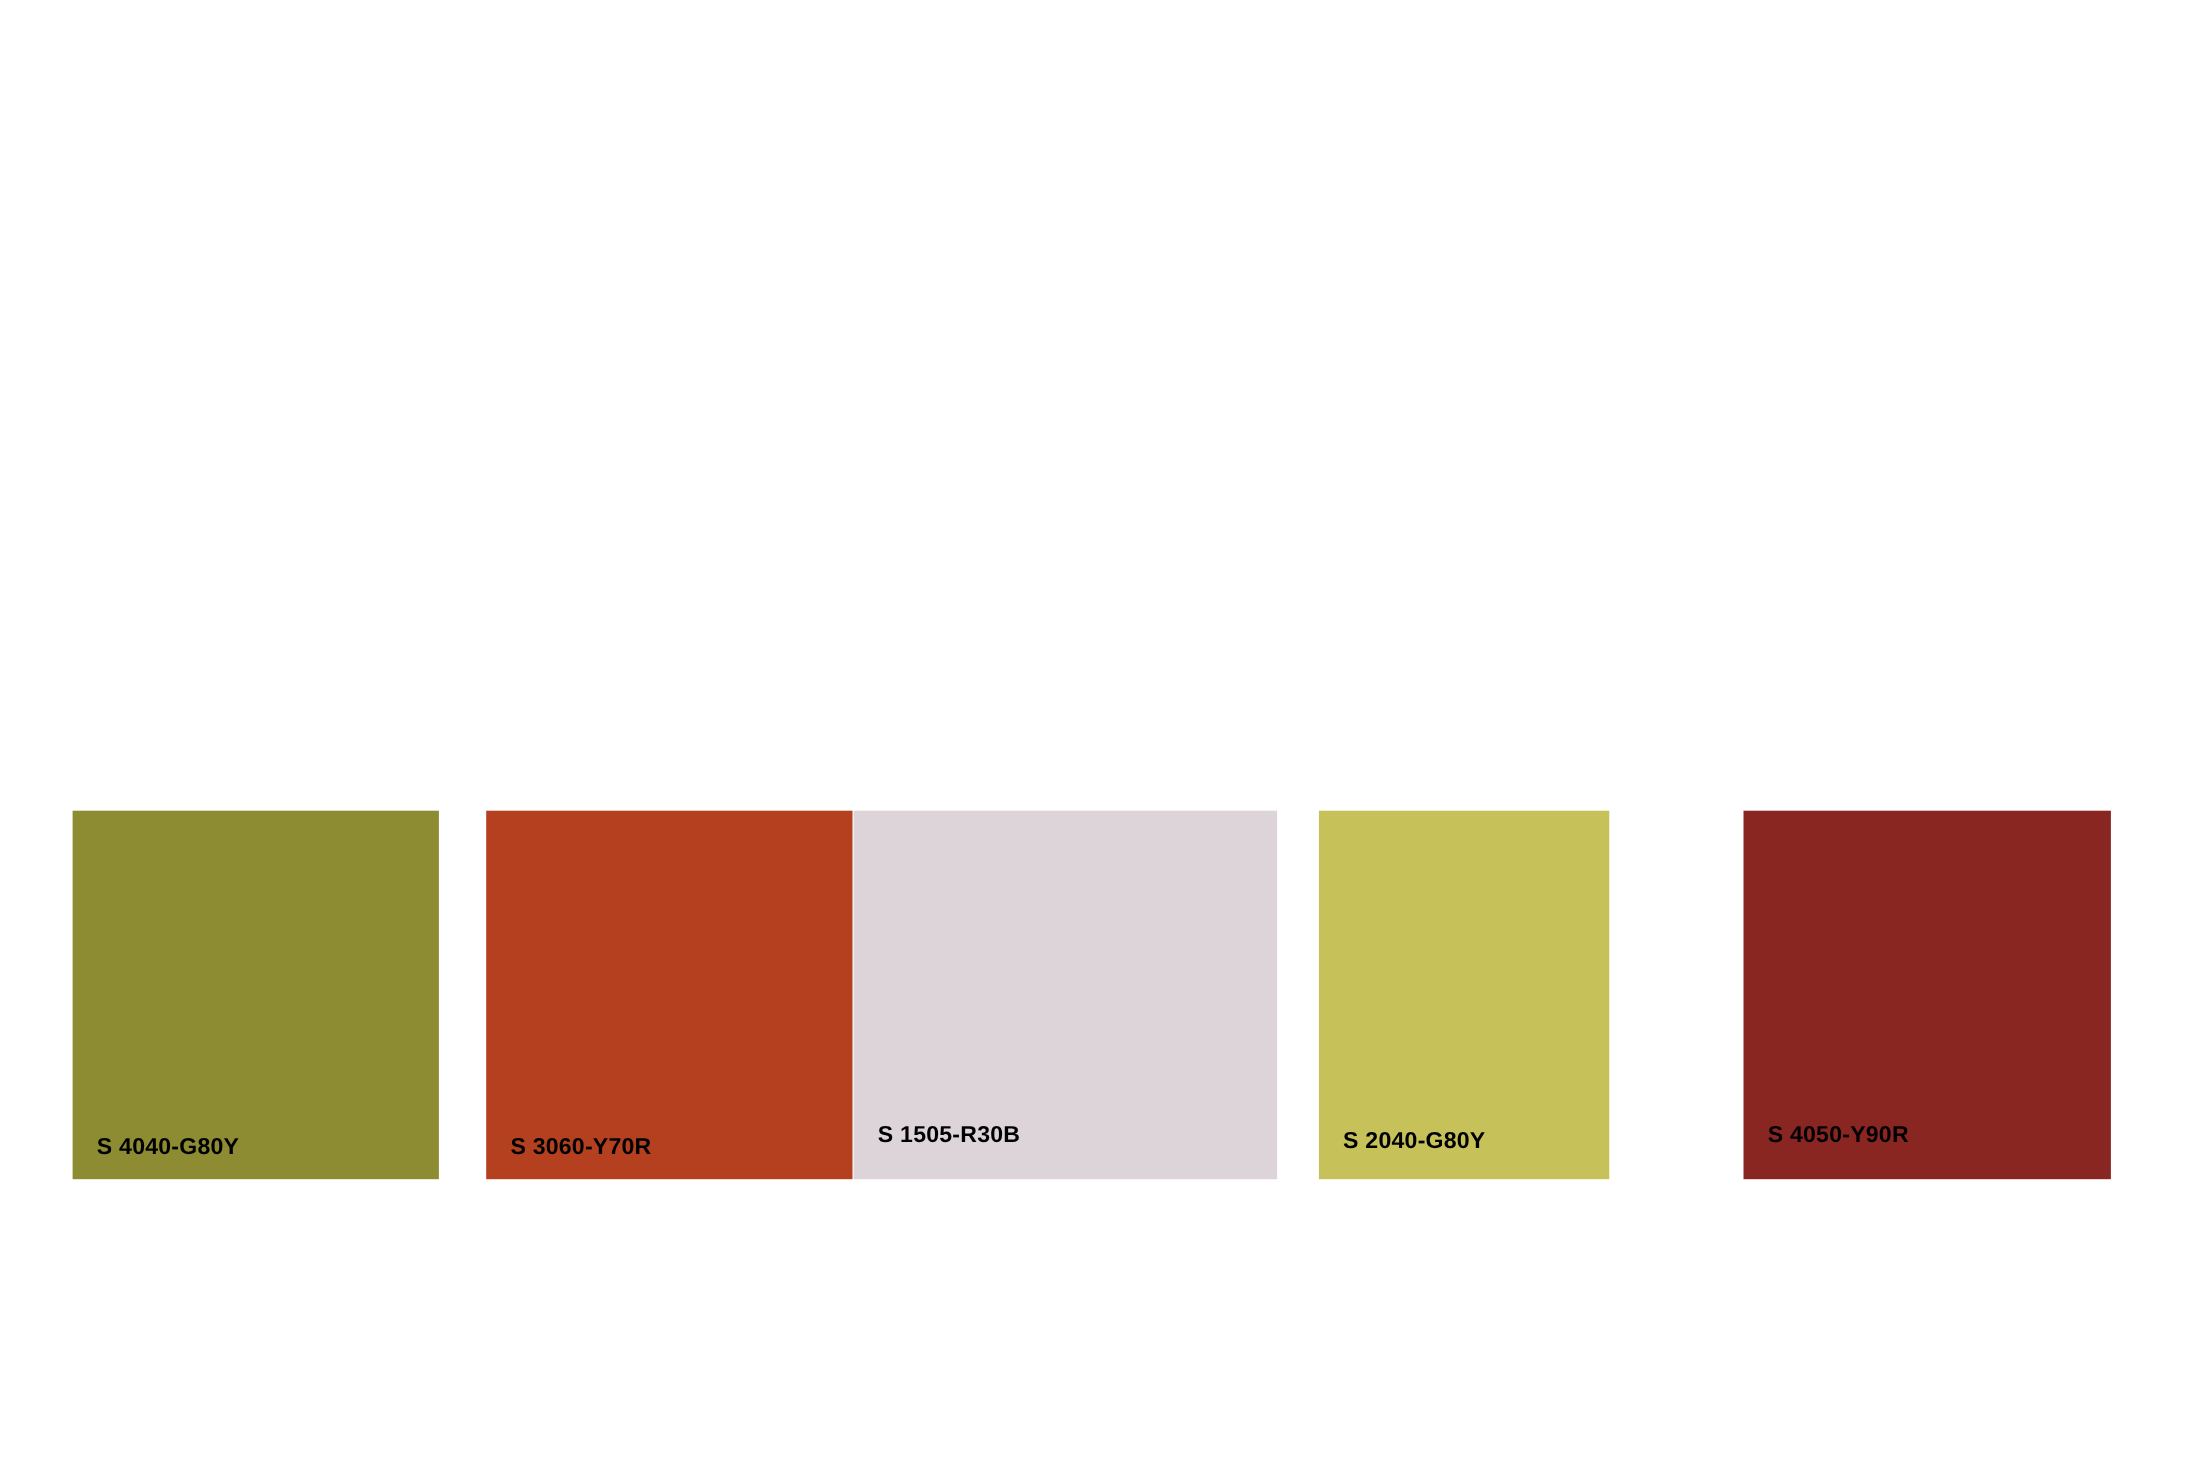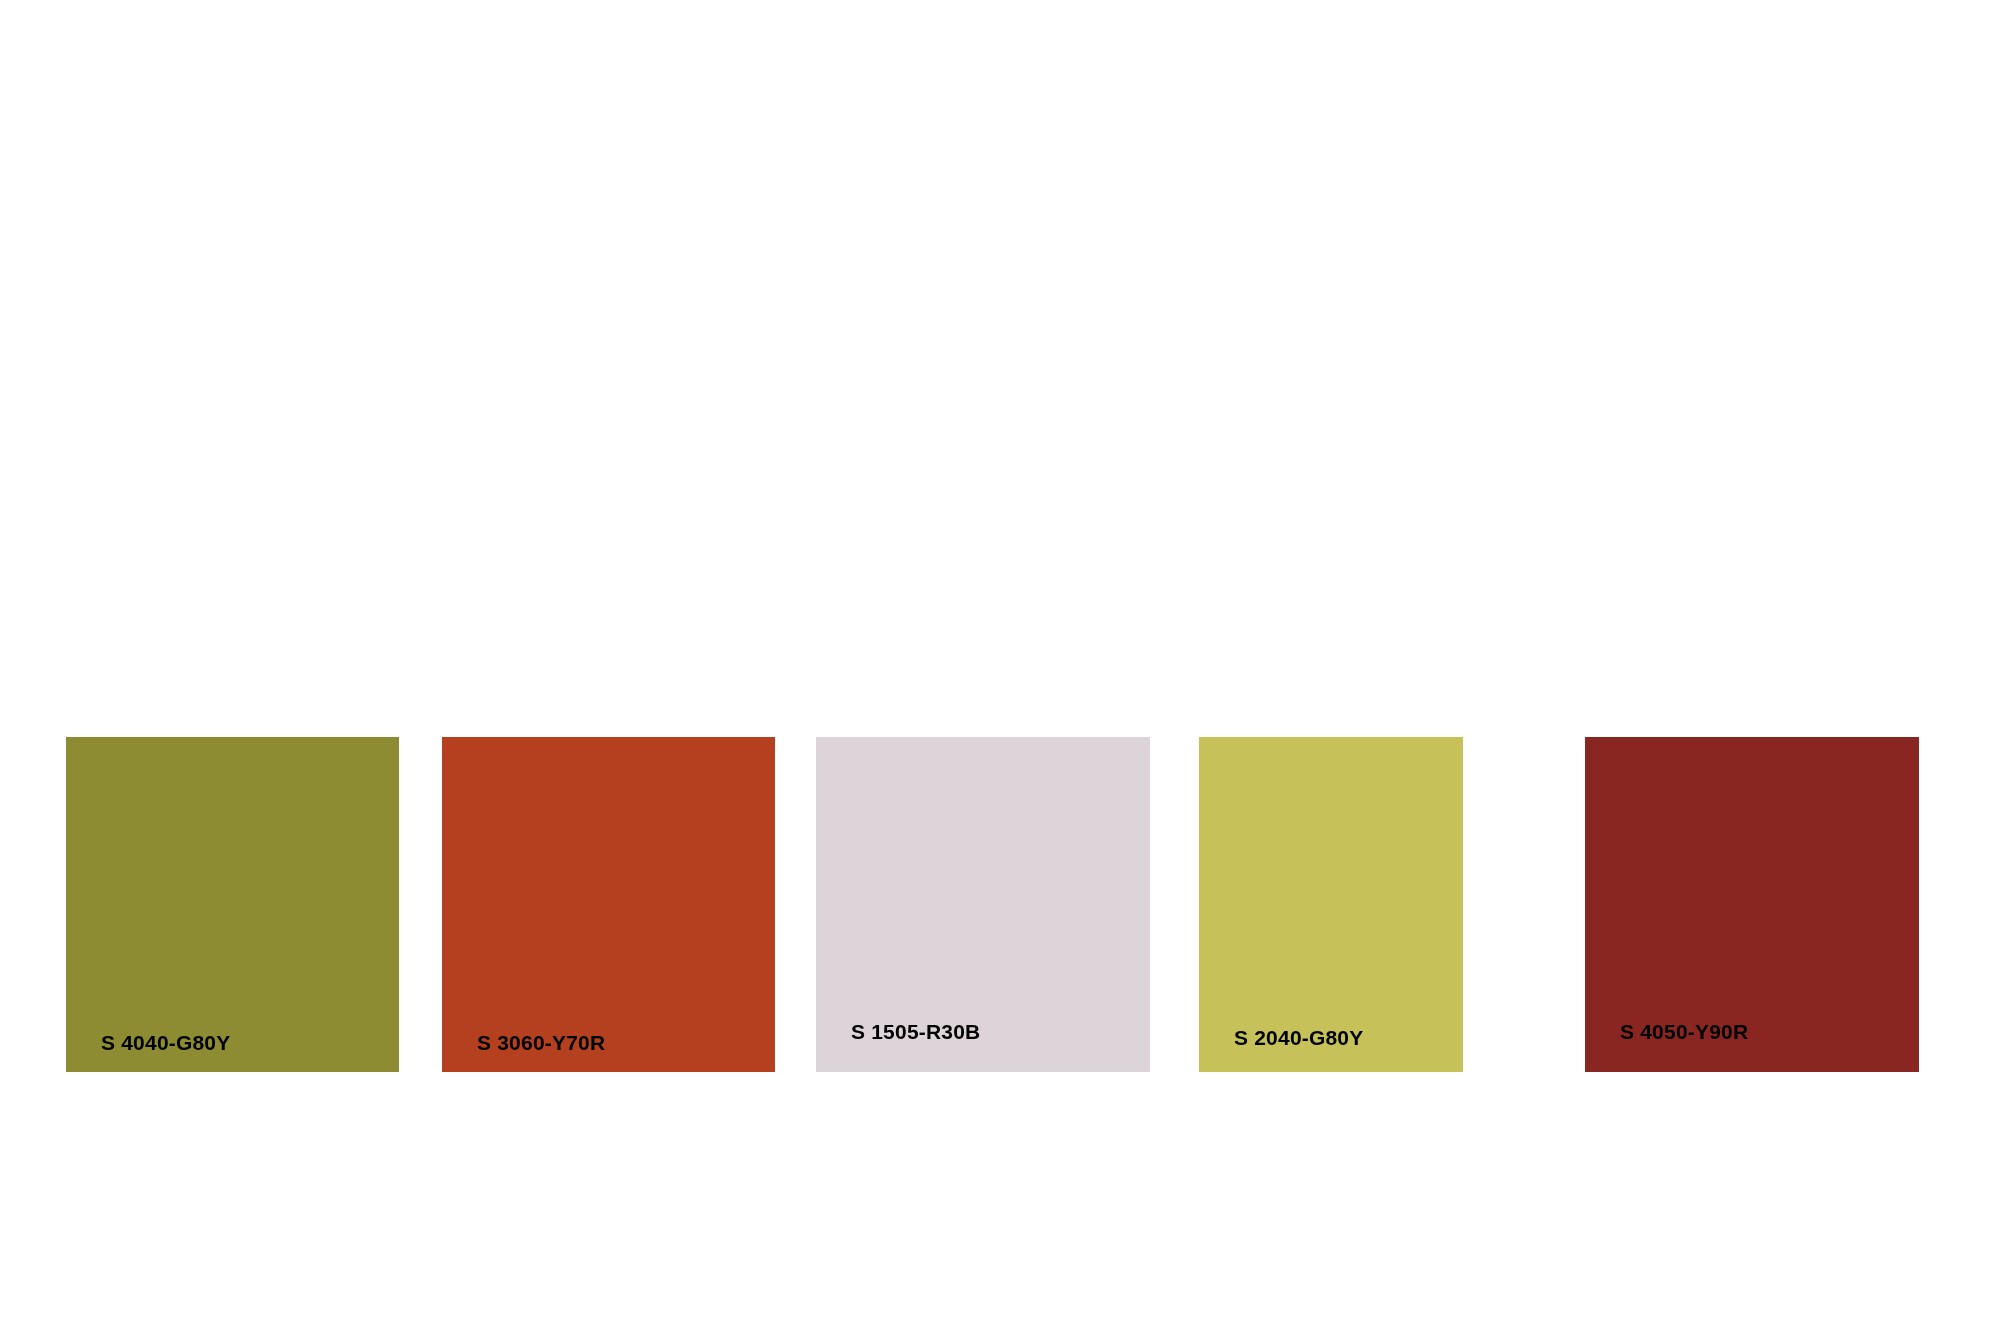--- a/index.html
+++ b/index.html
@@ -45,25 +45,24 @@
   #swatch-main .swatch-label {
     bottom: 21px;
   }
   
   .swatch-row-item {
     top: 737px;
     height: 335px;
   }
   .swatch-row-item .swatch-label {
     bottom: 20px;
-    margin-left: 13px;
   }
   #swatch-row-0 { left: 66px;   width: 333px; }
   #swatch-row-1 { left: 442px;  width: 333px; }
-  #swatch-row-2 { left: 816px;  width: 334px; }
+  #swatch-row-2 { left: 776px;  width: 385px; }
   #swatch-row-3 { left: 1199px; width: 264px; }
   #swatch-row-4 { left: 1585px; width: 334px; }
 
   #swatch-row-0 .swatch-label { bottom: 19px; }
   #swatch-row-1 .swatch-label { bottom: 19px; }
   #swatch-row-2 .swatch-label { bottom: 30px; }
   #swatch-row-3 .swatch-label { bottom: 24px; }
   #swatch-row-4 .swatch-label { bottom: 30px; }
 </style>
 </head>

